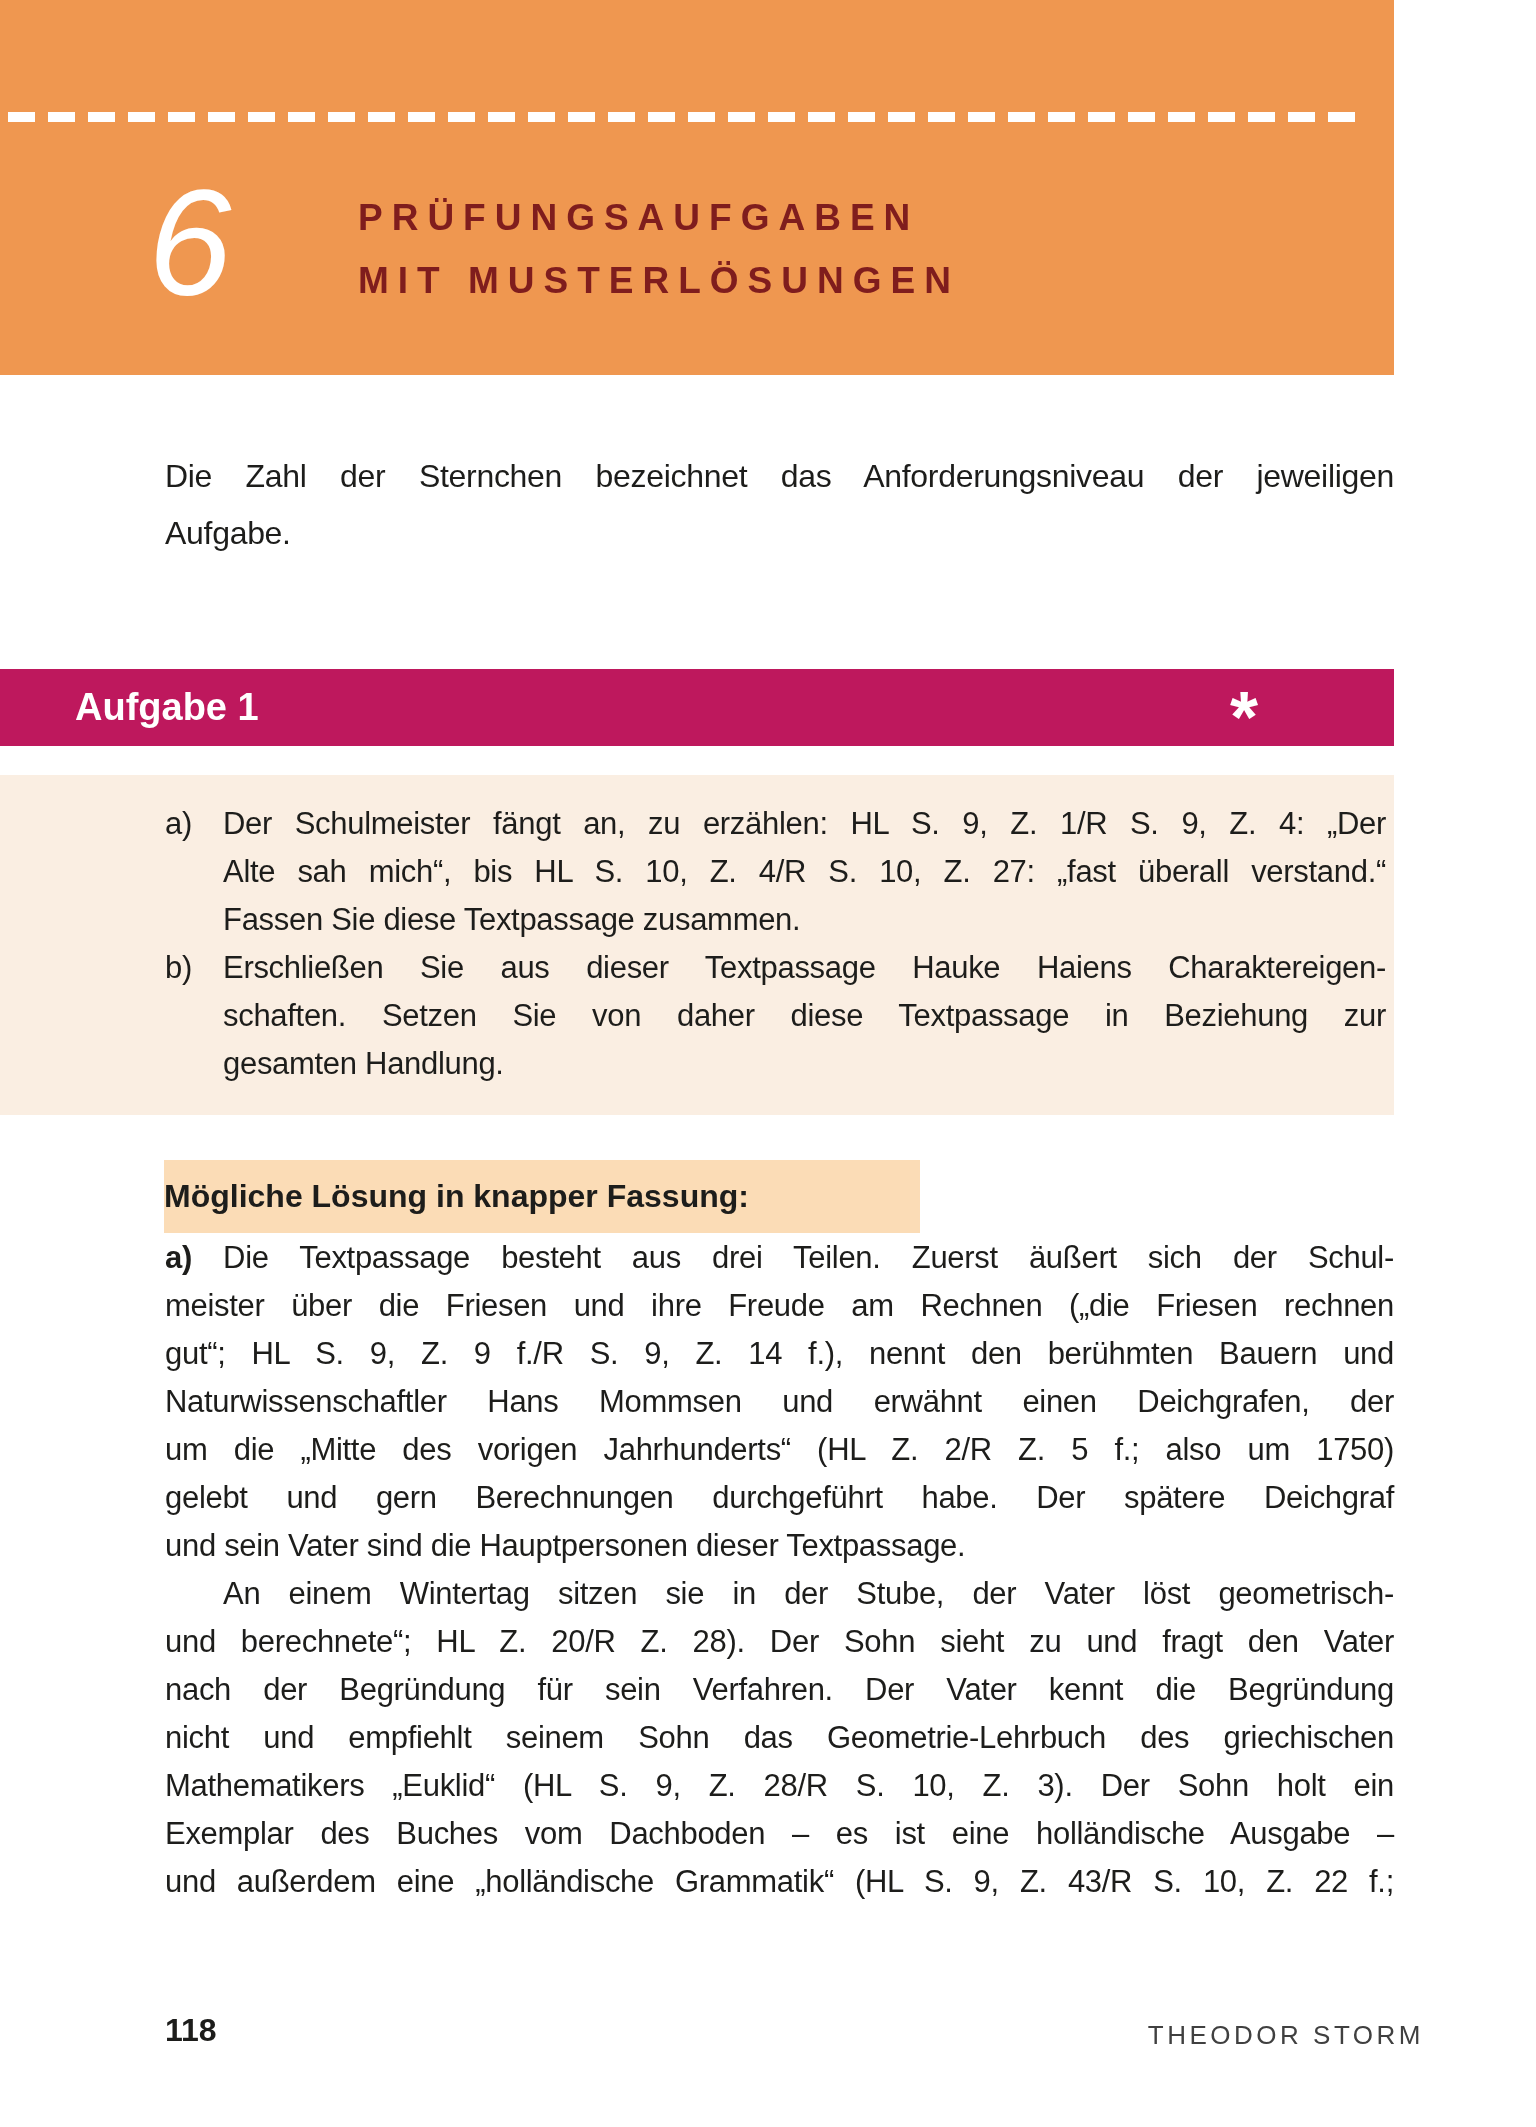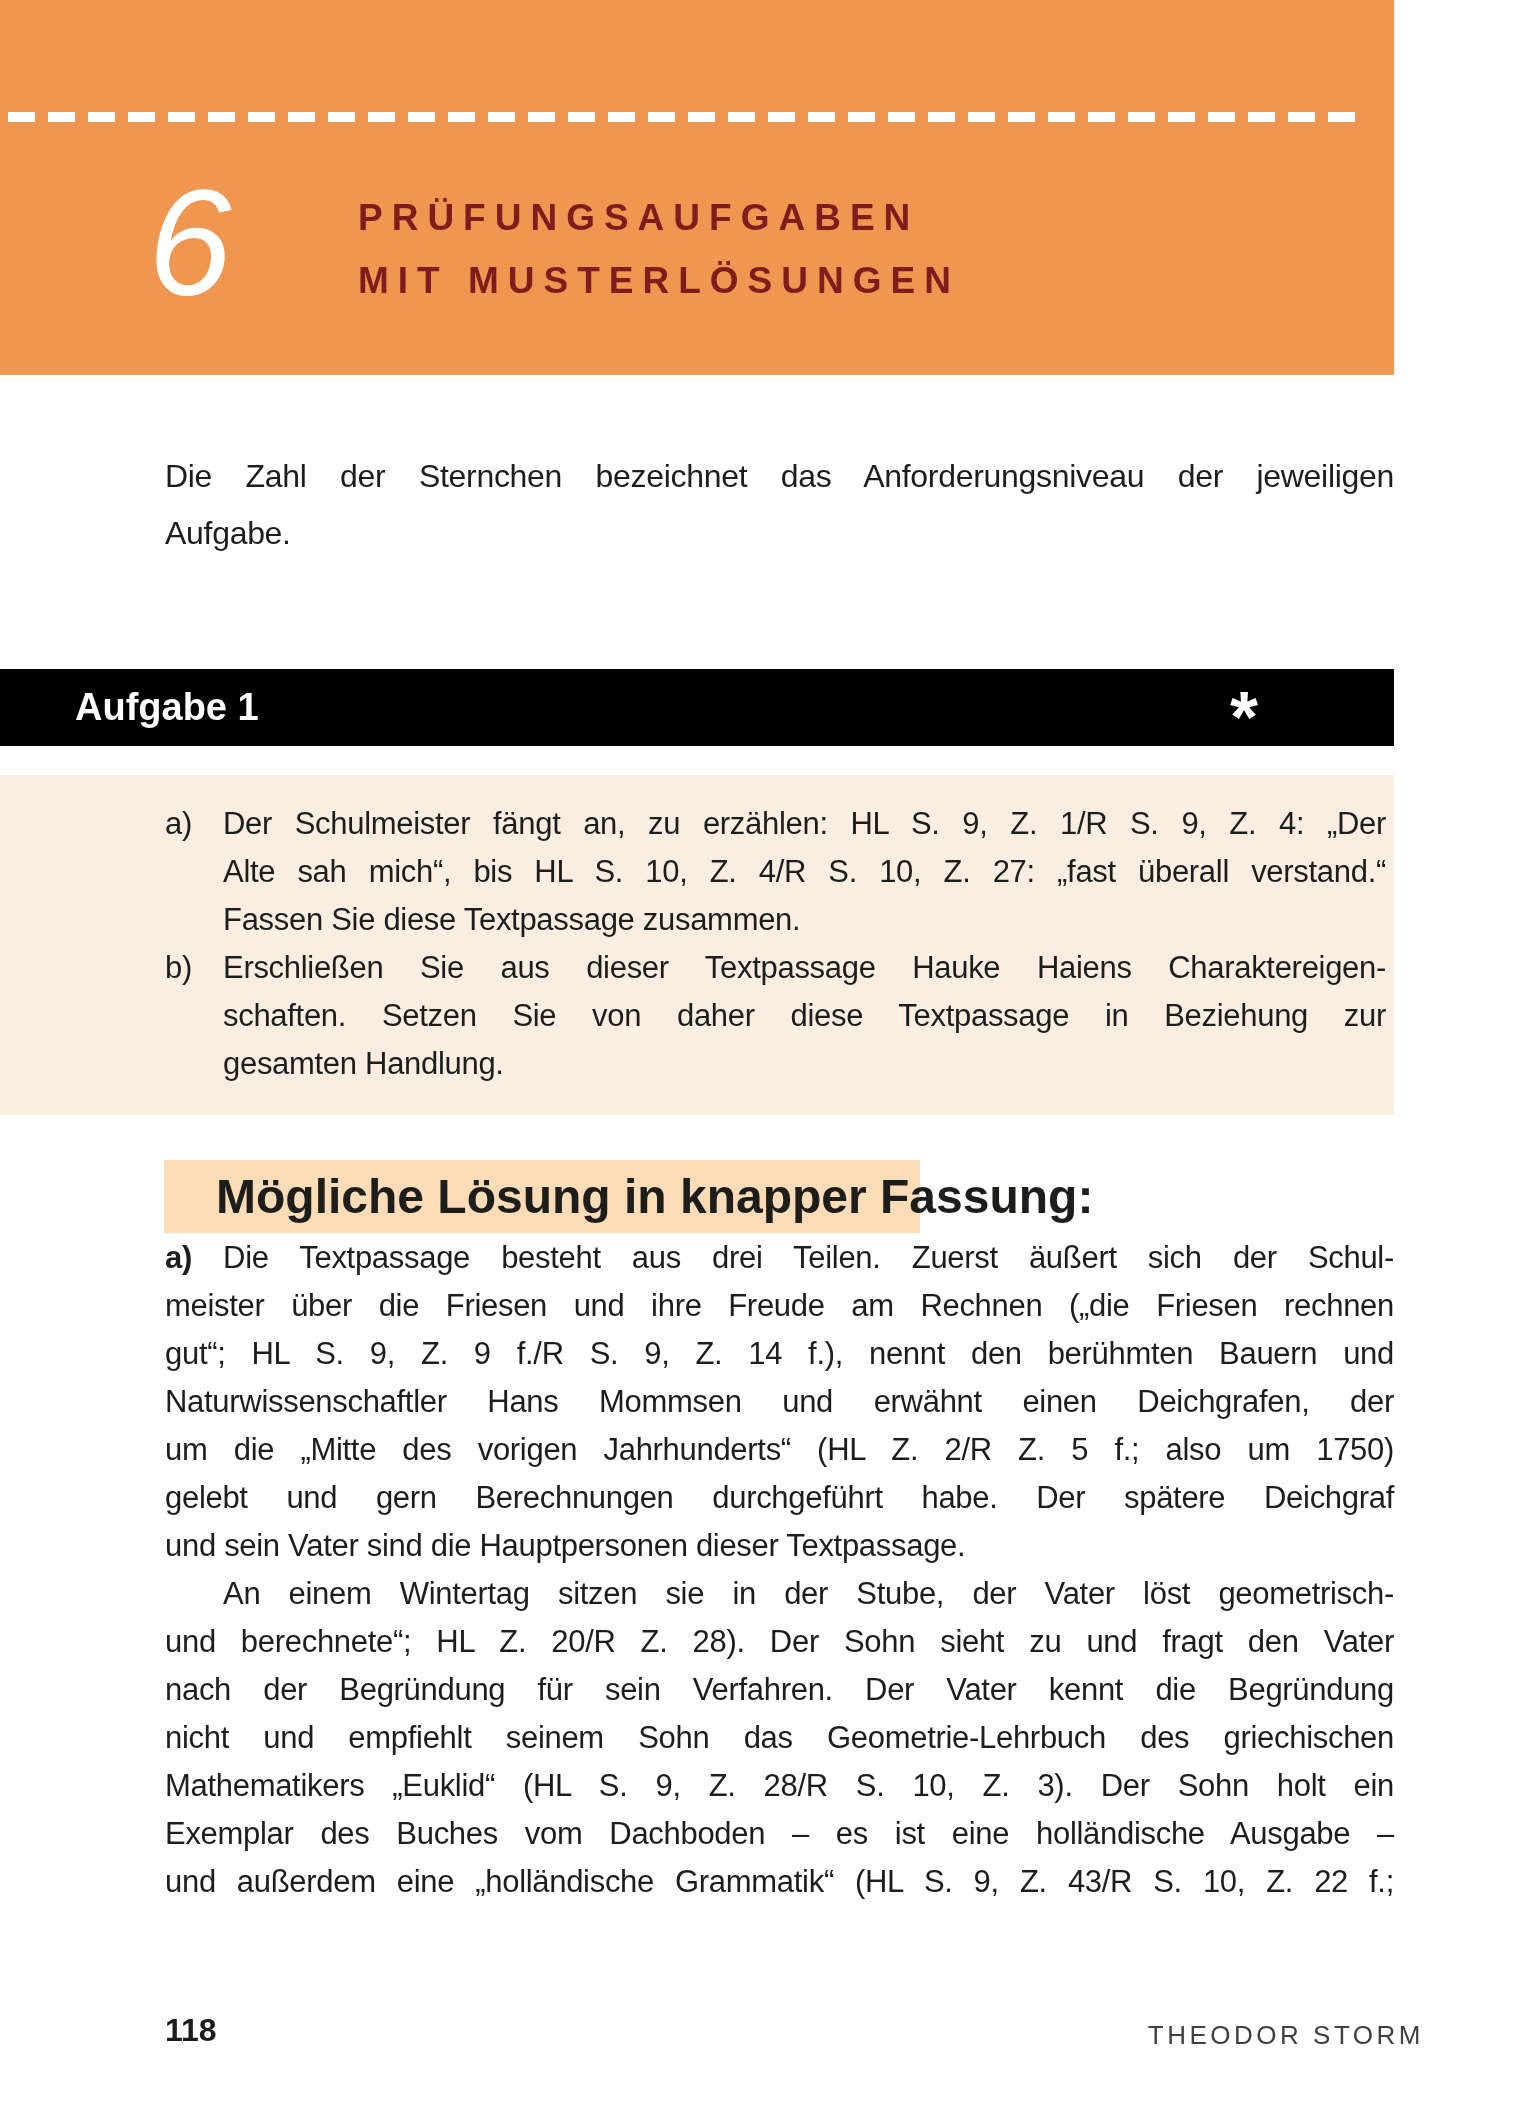--- a/index.html
+++ b/index.html
@@ -16,37 +16,37 @@
         font-weight:700;font-size:37px;line-height:63px;letter-spacing:9px;white-space:nowrap;}
 
   
   .intro{position:absolute;left:165px;top:448px;width:1229px;
         font-size:32px;line-height:57px;letter-spacing:-0.3px;}
 
   .jline{text-align:justify;text-align-last:justify;}
   .jline.end{text-align-last:left;}
 
   
-  .aufgabe-bar{position:absolute;left:0;top:669px;width:1394px;height:77px;background:#000000;}
+  .aufgabe-bar{position:absolute;left:0;top:669px;width:1394px;height:77px;background:#be185d;}
   .aufgabe-title{position:absolute;left:75px;top:0;line-height:77px;
         font-size:38px;font-weight:700;color:#ffffff;}
   .difficulty-star{position:absolute;left:1230px;top:12px;font-size:72px;line-height:1;
         color:#ffffff;font-weight:700;}
 
   
   .task-box{position:absolute;left:0;top:775px;width:1394px;height:340px;background:#faeee2;
         box-sizing:border-box;padding:25px 0 0 165px;}
   .task-item{display:flex;}
   .task-marker{flex:none;width:58px;font-size:31px;line-height:48px;letter-spacing:-0.3px;}
   .task-lines{flex:none;width:1163px;font-size:31px;line-height:48px;letter-spacing:-0.3px;}
 
   
   .solution-heading{position:absolute;left:164px;top:1160px;width:756px;height:73px;
-        background:#fbdcb6;box-sizing:border-box;padding-left:52px;
-        line-height:73px;font-size:48px;font-weight:700;white-space:nowrap;}
+        background:#fbdcb6;box-sizing:border-box;
+        line-height:73px;font-size:32px;font-weight:700;white-space:nowrap;}
   .solution-body{position:absolute;left:165px;top:1234px;width:1229px;
         font-size:31px;line-height:48px;letter-spacing:-0.3px;}
   .indent{text-indent:58px;}
   .bold{font-weight:700;}
 
   
   .footer-page-number{position:absolute;left:165px;top:2012px;font-size:32px;font-weight:700;}
   .footer-author{position:absolute;right:112px;top:2020px;font-size:26px;
         letter-spacing:3.5px;color:#404040;font-weight:400;white-space:nowrap;}
 </style>

